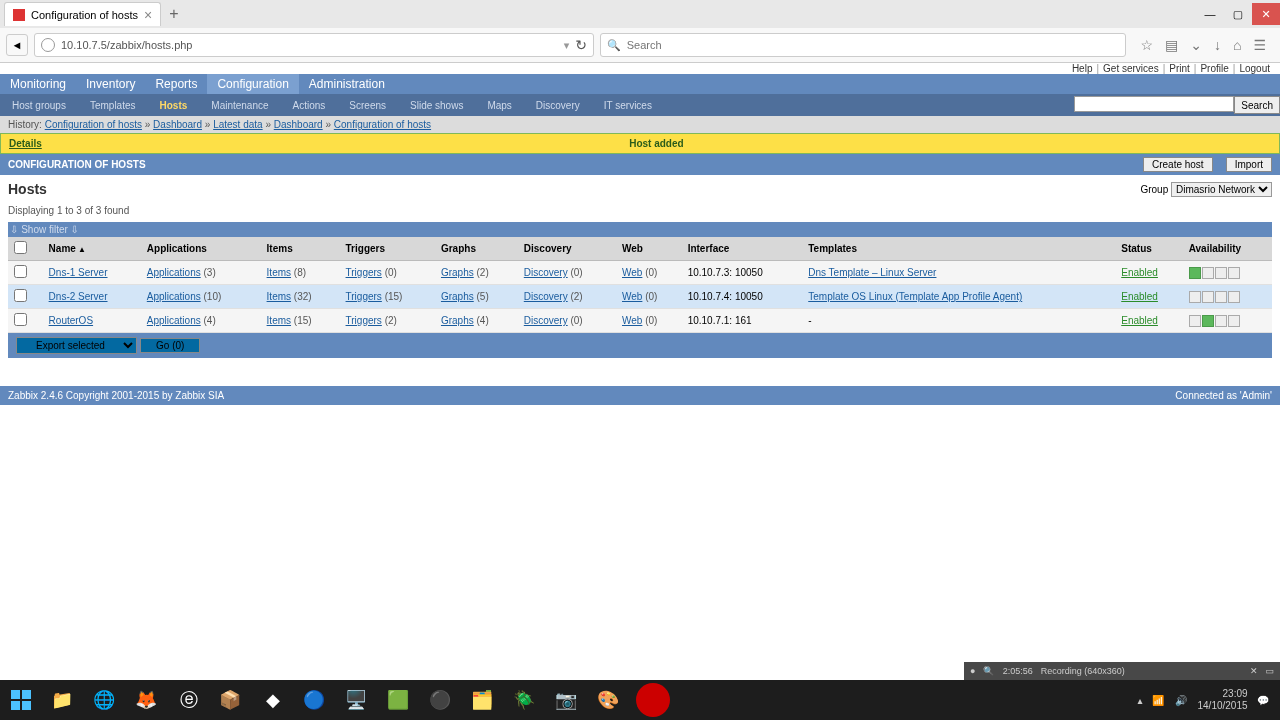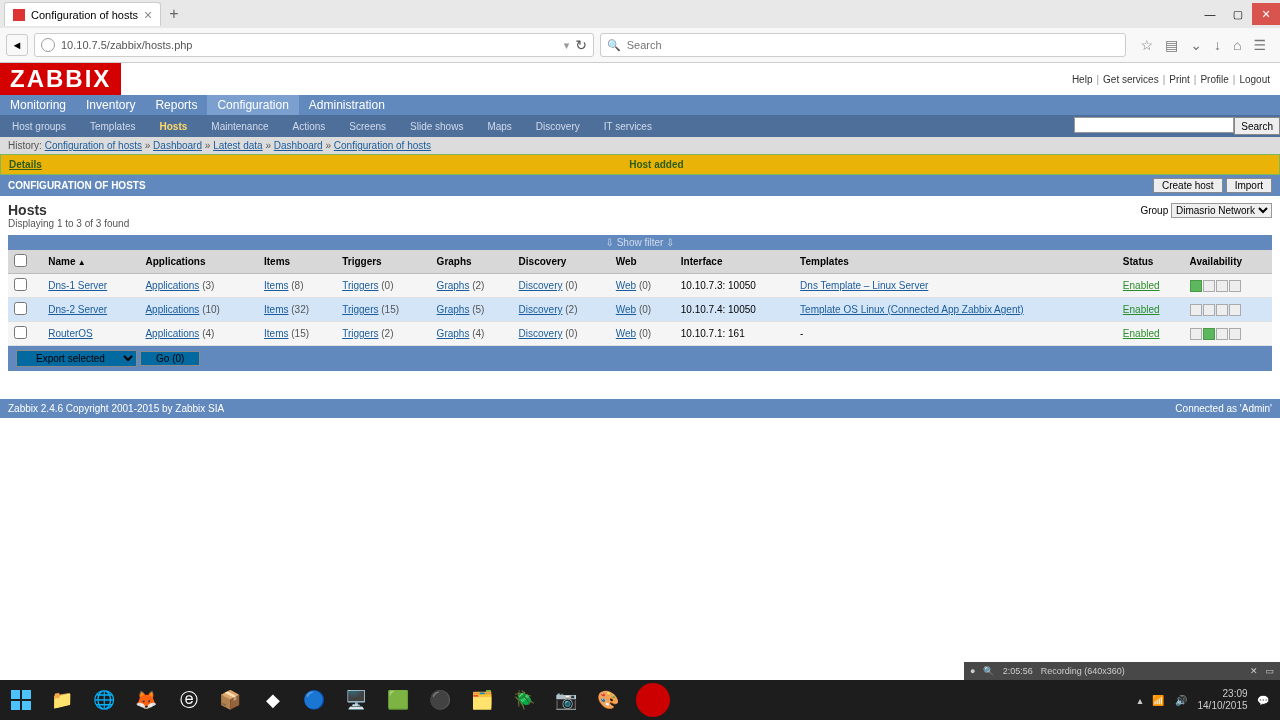--- a/index.html
+++ b/index.html
@@ -40,35 +40,35 @@
 .sub-menu { background: #4f6f9b; display: flex; height: 22px; align-items: center; }
 .sub-menu-item { padding: 3px 12px; color: #d0dbec; font-size: 10px; cursor: pointer; position: relative; }
 .sub-menu-item.active { color: #ffd966; font-weight: bold; }
 .sub-search { margin-left: auto; display: flex; }
 .sub-search input { width: 160px; height: 16px; border: 1px solid #999; font-size: 10px; padding: 0 3px; }
 .sub-search button { height: 18px; font-size: 10px; padding: 0 6px; border: 1px solid #888; background: #eee; }
 
 .history { background: #dcdcdc; padding: 3px 8px; font-size: 10px; color: #555; }
 .history a { color: #1a5c9e; text-decoration: underline; cursor: pointer; }
 
-.banner { background: #eab308; border: 1px solid #7fb85a; padding: 4px 8px; display: flex; font-size: 10px; font-weight: bold; color: #2a5c1a; }
+.banner { background: #fde047; border: 1px solid #7fb85a; padding: 4px 8px; display: flex; font-size: 10px; font-weight: bold; color: #2a5c1a; }
 .banner-detail { color:#2a5c1a; }
 .banner-msg { flex:1; text-align:center; }
 
 .section-header { background: #6289bd; color: #fff; padding: 3px 8px; font-size: 10px; font-weight: bold; text-transform: uppercase; display: flex; align-items: center; }
-.section-btns { margin-left: auto; display: flex; gap: 3px; padding-left: 30px; }
+.section-btns { margin-left: auto; display: flex; gap: 13px; padding-left: 30px; }
 .section-btns button { font-size: 10px; padding: 1px 8px; border: 1px solid #888; background: #eee; }
 
 .content { padding: 6px 8px 0 8px; }
 .hosts-title { font-size: 14px; font-weight: bold; color: #333; }
 .group-select { float: right; font-size: 10px; }
 .group-select select { font-size: 10px; border: 1px solid #999; }
-.displaying { font-size: 10px; color: #555; margin-top: 0; }
-
-.filter-bar { background: #6289bd; color: #d0dbec; text-align: center; font-size: 10px; padding: 2px; margin-top: 6px; cursor: pointer; }
+.displaying { font-size: 10px; color: #555; margin-top: 8px; }
+
+.filter-bar { background: #6289bd; color: #d0dbec; font-size: 10px; padding: 2px; margin-top: 6px; cursor: pointer; }
 
 table.hosts { width: 100%; border-collapse: collapse; font-size: 10px; }
 table.hosts th { background: #d8d8d8; text-align: left; padding: 4px 6px; border-bottom: 1px solid #bbb; font-weight: bold; }
 table.hosts td { padding: 4px 6px; border-bottom: 1px solid #e0e0e0; background: #f5f5f5; }
 table.hosts tr.selected td { background: #d3e5f7; }
 table.hosts a { color: #1a5c9e; text-decoration: underline; cursor: pointer; }
 .count { color: #555; }
 .status-enabled { color: #2a8c2a; text-decoration: underline; cursor: pointer; }
 .avail-boxes { display: flex; gap: 1px; }
 .avail-box { width: 12px; height: 12px; border: 1px solid #aaa; background: #eee; font-size: 8px; text-align:center; line-height:12px; color:#999; }
@@ -126,21 +126,20 @@
       <span>▤</span>
       <span>⌄</span>
       <span>↓</span>
       <span>⌂</span>
       <span>☰</span>
     </div>
   </div>
 </div>
 
 <div class="zabbix-header">
-  <span class="logo">ZABBIX</span>
   <div class="top-links" id="top-links"><span>Help</span><span class="sep">|</span><span>Get services</span><span class="sep">|</span><span>Print</span><span class="sep">|</span><span>Profile</span><span class="sep">|</span><span>Logout</span></div>
 </div>
 
 <div class="main-menu" id="main-menu">
     <div class="main-menu-item">Monitoring</div>
     <div class="main-menu-item">Inventory</div>
     <div class="main-menu-item">Reports</div>
     <div class="main-menu-item active">Configuration</div>
     <div class="main-menu-item">Administration</div>
   </div>
@@ -235,21 +234,21 @@
         <tr class="selected">
           <td><input type="checkbox" style=""></td>
           <td><a>Dns-2 Server</a></td>
           <td><a>Applications</a> <span class="count">(10)</span></td>
           <td><a>Items</a> <span class="count">(32)</span></td>
           <td><a>Triggers</a> <span class="count">(15)</span></td>
           <td><a>Graphs</a> <span class="count">(5)</span></td>
           <td><a>Discovery</a> <span class="count">(2)</span></td>
           <td><a>Web</a> <span class="count">(0)</span></td>
           <td>10.10.7.4: 10050</td>
-          <td><a>Template OS Linux (Connected App Zabbix Agent)</a></td>
+          <td><a>Template OS Linux (Template App Profile Agent)</a></td>
           <td><span class="status-enabled">Enabled</span></td>
           <td>
             <div class="avail-boxes">
               <div class="avail-box "></div>
               <div class="avail-box "></div>
               <div class="avail-box "></div>
               <div class="avail-box "></div>
             </div>
           </td>
         </tr>

